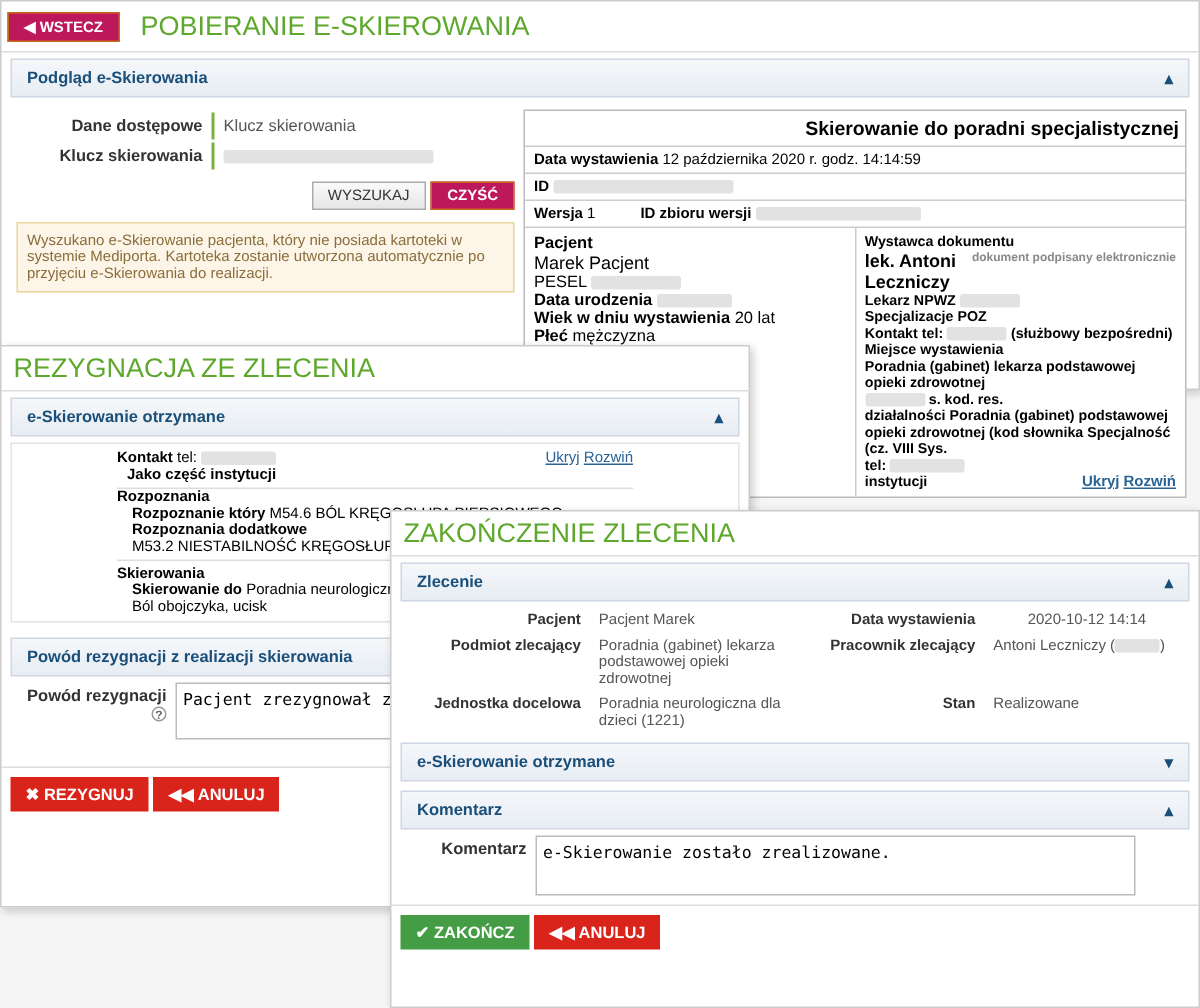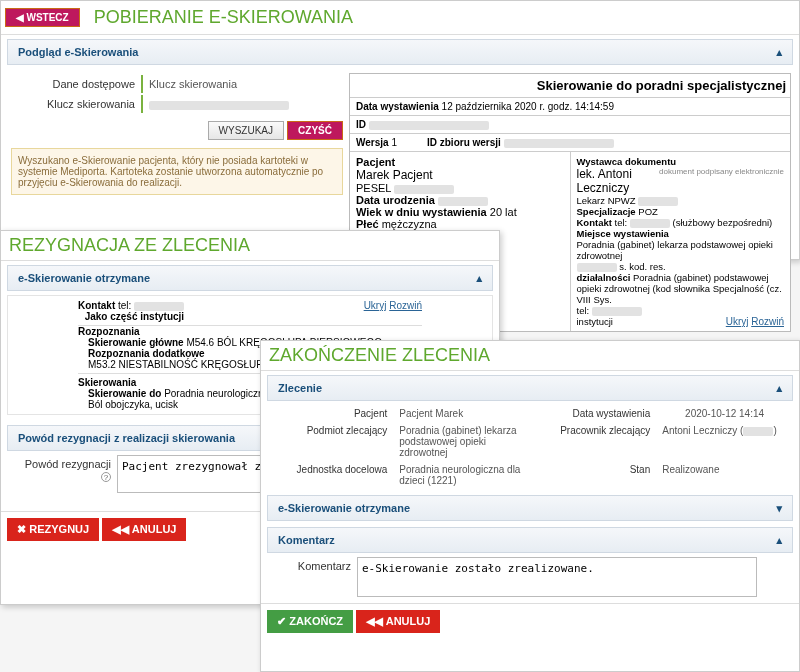--- a/index.html
+++ b/index.html
@@ -5,30 +5,30 @@
   * { box-sizing: border-box; margin: 0; padding: 0; }
   body { font-family: Arial, sans-serif; font-size: 11px; background: #f5f5f5; width: 800px; height: 672px; position: relative; overflow: hidden; }
   .panel { background: #fff; border: 1px solid #ccc; box-shadow: 2px 2px 6px rgba(0,0,0,0.2); position: absolute; }
   .green-title { color: #5fa82e; font-size: 18px; font-weight: normal; padding: 4px 8px; }
   .btn-orange { background: #be185d; color: #fff; border: 1px solid #c96a16; padding: 3px 10px; font-size: 10px; cursor: pointer; font-weight: bold; }
   .btn-gray { background: linear-gradient(#fafafa,#e6e6e6); color:#333; border: 1px solid #aaa; padding: 3px 10px; font-size: 10px; cursor: pointer; }
   .btn-red { background: #d9241b; color:#fff; border: none; padding:5px 10px; font-size:11px; font-weight:bold; cursor:pointer; }
   .btn-green { background: #449d44; color:#fff; border:none; padding:5px 10px; font-size:11px; font-weight:bold; cursor:pointer; }
   .section-header { background: linear-gradient(#f5f7fa,#e7edf3); border:1px solid #cfd8e2; padding:6px 10px; color:#1a4f7a; font-weight:bold; position:relative; }
   .section-header .caret { position:absolute; right:10px; top:6px; color:#1a4f7a; }
-  .label-col { text-align:right; color:#333; font-weight:normal; padding:3px 6px; }
+  .label-col { text-align:right; color:#333; font-weight:bold; padding:3px 6px; }
   .val-col { padding:3px 6px; color:#555; }
   .redacted { display:inline-block; height:9px; background:#e2e2e2; border-radius:2px; vertical-align:middle; }
   .info-box { background:#fdf6e8; border:1px solid #e8d79c; color:#8a6d3b; font-size:10px; padding:6px; }
   .skier-box { border:1px solid #bbb; background:#fff; }
   .skier-box h3 { text-align:right; font-size:13px; padding:4px; border-bottom:1px solid #ccc; }
   .skier-row { border-bottom:1px solid #ccc; padding:3px 6px; font-size:10px; }
   .skier-col2 { display:flex; }
   .skier-col2 > div { flex:1; padding:4px 6px; border-right:1px solid #ccc; }
-  .skier-col2 > div:last-child { border-right:none; }
+  .skier-col2 > div:last-child { border-right:none;font-weight:bold; }
   .small-link { color:#2a6496; text-decoration:underline; font-size:10px; cursor:pointer; }
   .textarea { border:1px solid #bbb; font-family:monospace; font-size:11px; padding:4px; resize:none; }
   .field-row { display:flex; align-items:center; margin:2px 0; }
 </style>
 </head>
 <body>
 
 <div class="panel" style="left:0; top:0; width:800px; height:260px;">
   <div style="display:flex; align-items:center; border-bottom:1px solid #ddd; padding:2px 4px;">
     <button class="btn-orange" style="margin-right:6px;">◀ <span>WSTECZ</span></button>
@@ -99,21 +99,21 @@
   <div class="section-header" style="margin:4px 6px;">
     <span>e-Skierowanie otrzymane</span><span class="caret">▴</span>
   </div>
   <div style="margin:0 6px; padding:4px 70px 4px 70px; font-size:10px; border:1px solid #e4e4e4;">
     <div style="text-align:right; border-bottom:1px solid #ddd; padding-bottom:3px;">
       <span style="float:left;"><b>Kontakt</b> <span>tel:</span> <span class="redacted" style="width:50px;"></span><br><b>Jako część instytucji</b></span>
       <span class="small-link">Ukryj</span> <span class="small-link">Rozwiń</span>
       <div style="clear:both;"></div>
     </div>
     <b>Rozpoznania</b><br>
-    <div style="padding-left:10px;"><b>Skierowanie główne</b> <span>M54.6 BÓL KRĘGOSŁUPA PIERSIOWEGO</span></div>
+    <div style="padding-left:10px;"><b>Rozpoznanie który</b> <span>M54.6 BÓL KRĘGOSŁUPA PIERSIOWEGO</span></div>
     <div style="padding-left:10px;"><b>Rozpoznania dodatkowe</b></div>
     <div style="padding-left:10px;">M53.2 NIESTABILNOŚĆ KRĘGOSŁUPA</div>
     <div style="border-top:1px solid #ddd; margin-top:3px; padding-top:3px;">
       <b>Skierowania</b><br>
       <div style="padding-left:10px;"><b>Skierowanie do</b> <span>Poradnia neurologiczna</span></div>
       <div style="padding-left:10px;">Ból obojczyka, ucisk</div>
     </div>
   </div>
   <div class="section-header" style="margin:10px 6px 4px 6px;">
     <span>Powód rezygnacji z realizacji skierowania</span>

